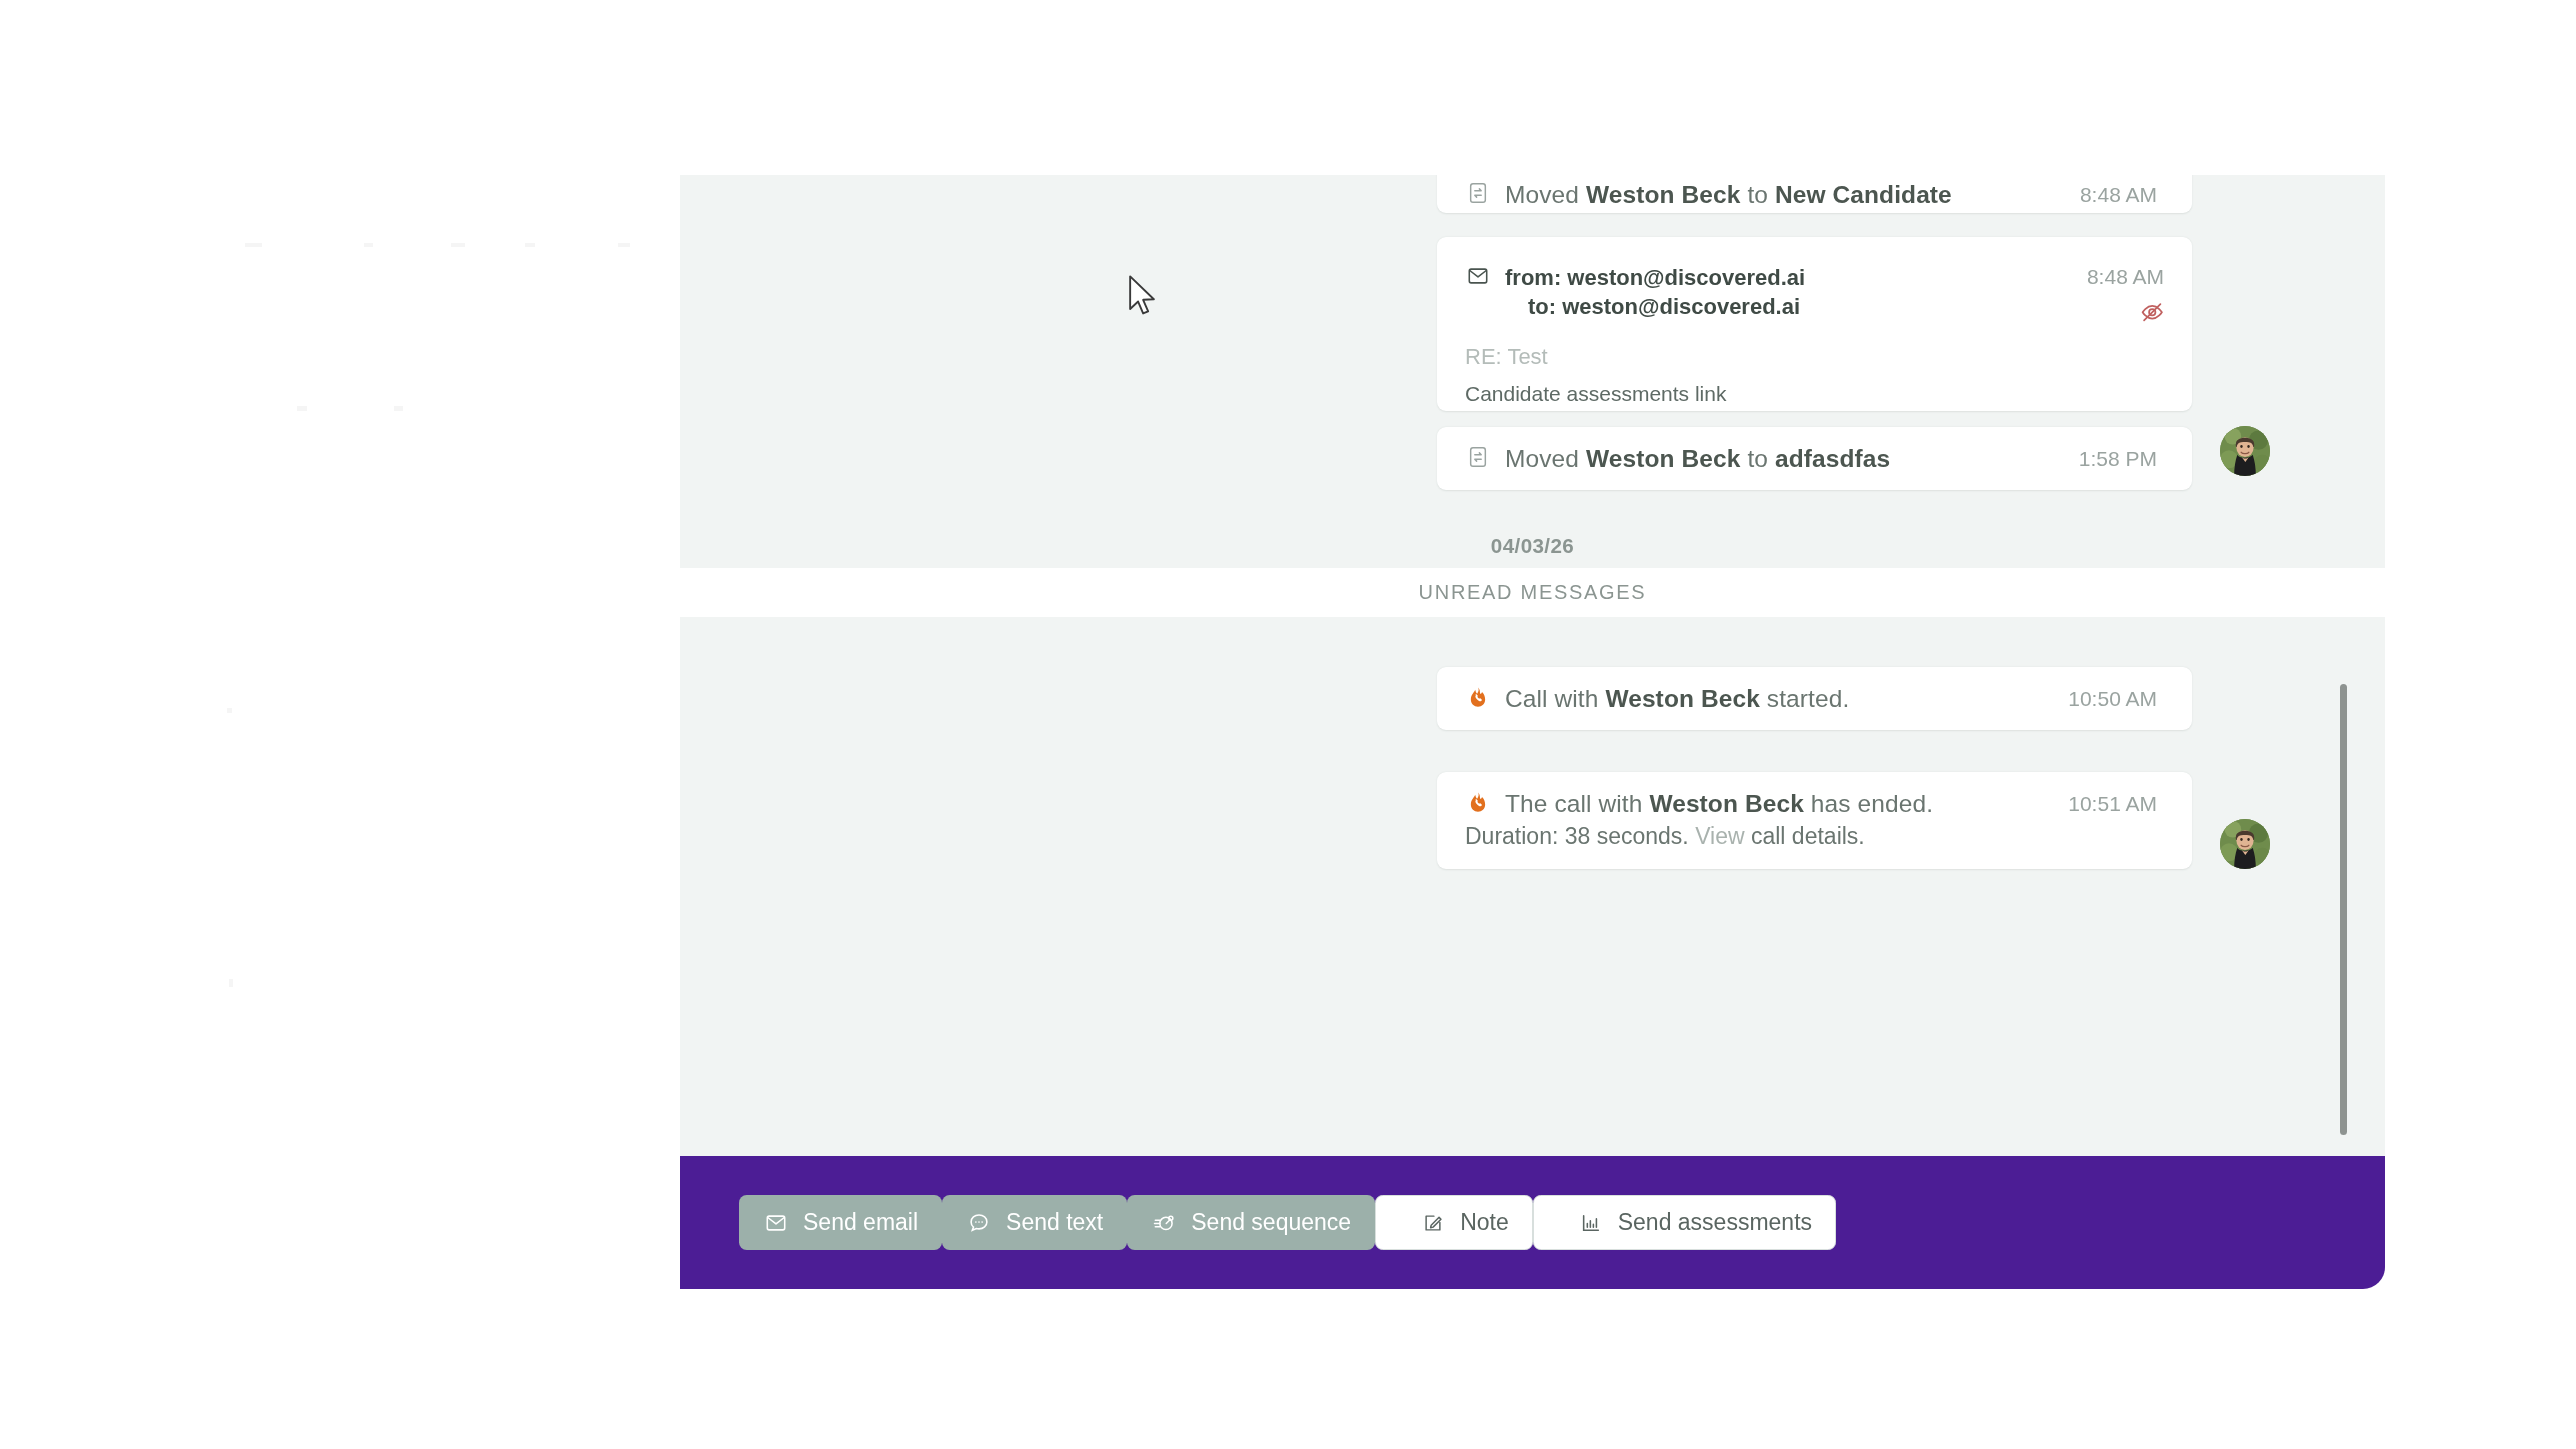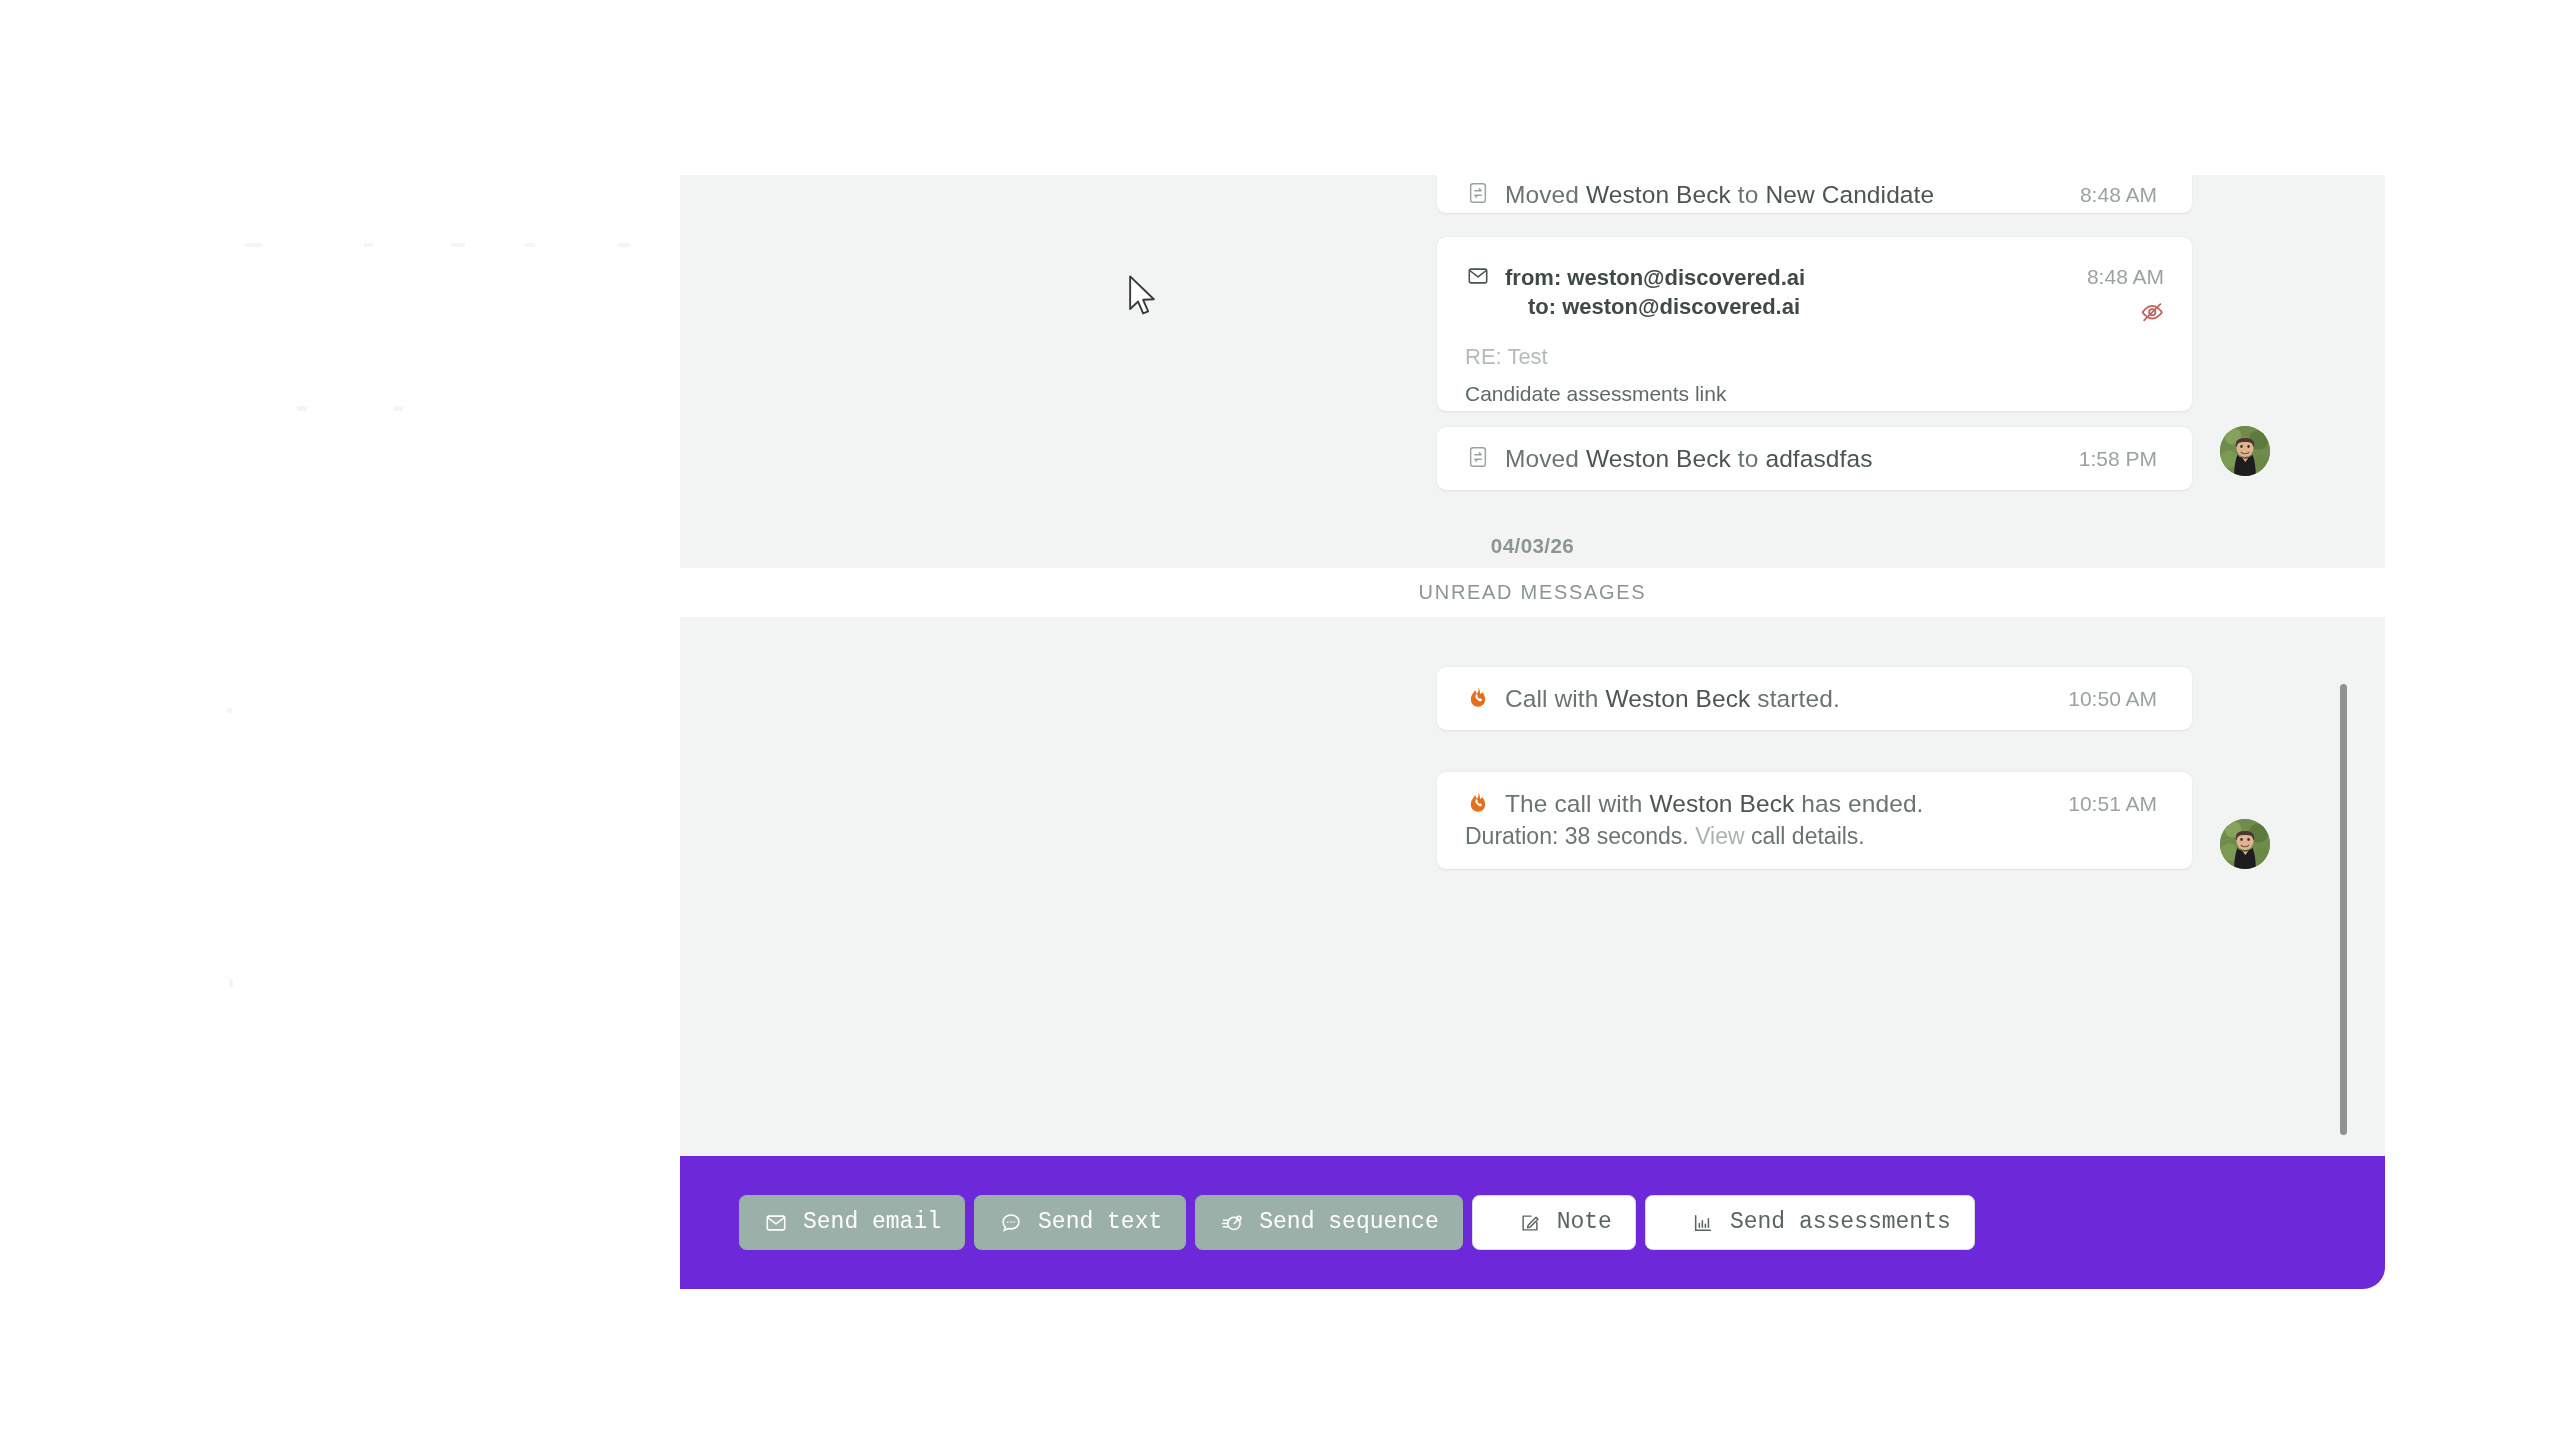--- a/index.html
+++ b/index.html
@@ -86,21 +86,21 @@
   }
 
   .evt-text {
     flex: 1 1 auto;
     font-size: 24.5px;
     line-height: 30px;
     color: #6a7570;
     letter-spacing: 0.1px;
     white-space: nowrap;
   }
-  .evt-text b { color: #4c5650; font-weight: 400; }
+  .evt-text b { color: #4c5650; font-weight: 700; }
 
   .evt-time {
     flex: 0 0 auto;
     font-size: 21px;
     line-height: 30px;
     color: #9aa3a0;
     white-space: nowrap;
   }
 
   
@@ -253,26 +253,25 @@
     background: #8e9390;
   }
 
   
   #action-bar {
     position: absolute;
     left: 0;
     top: 981px;
     width: 1705px;
     height: 133px;
-    background: #6d28d9;
+    background: #4c1d95;
     display: flex;
     align-items: center;
     padding-left: 59px;
-    gap: 9px;
-    font-family: Liberation Mono, monospace;
+    gap: 0;
   }
 
   .act-btn {
     display: inline-flex;
     align-items: center;
     gap: 14px;
     height: 55px;
     padding: 0 23px;
     border-radius: 7.7px;
     font-size: 23px;

